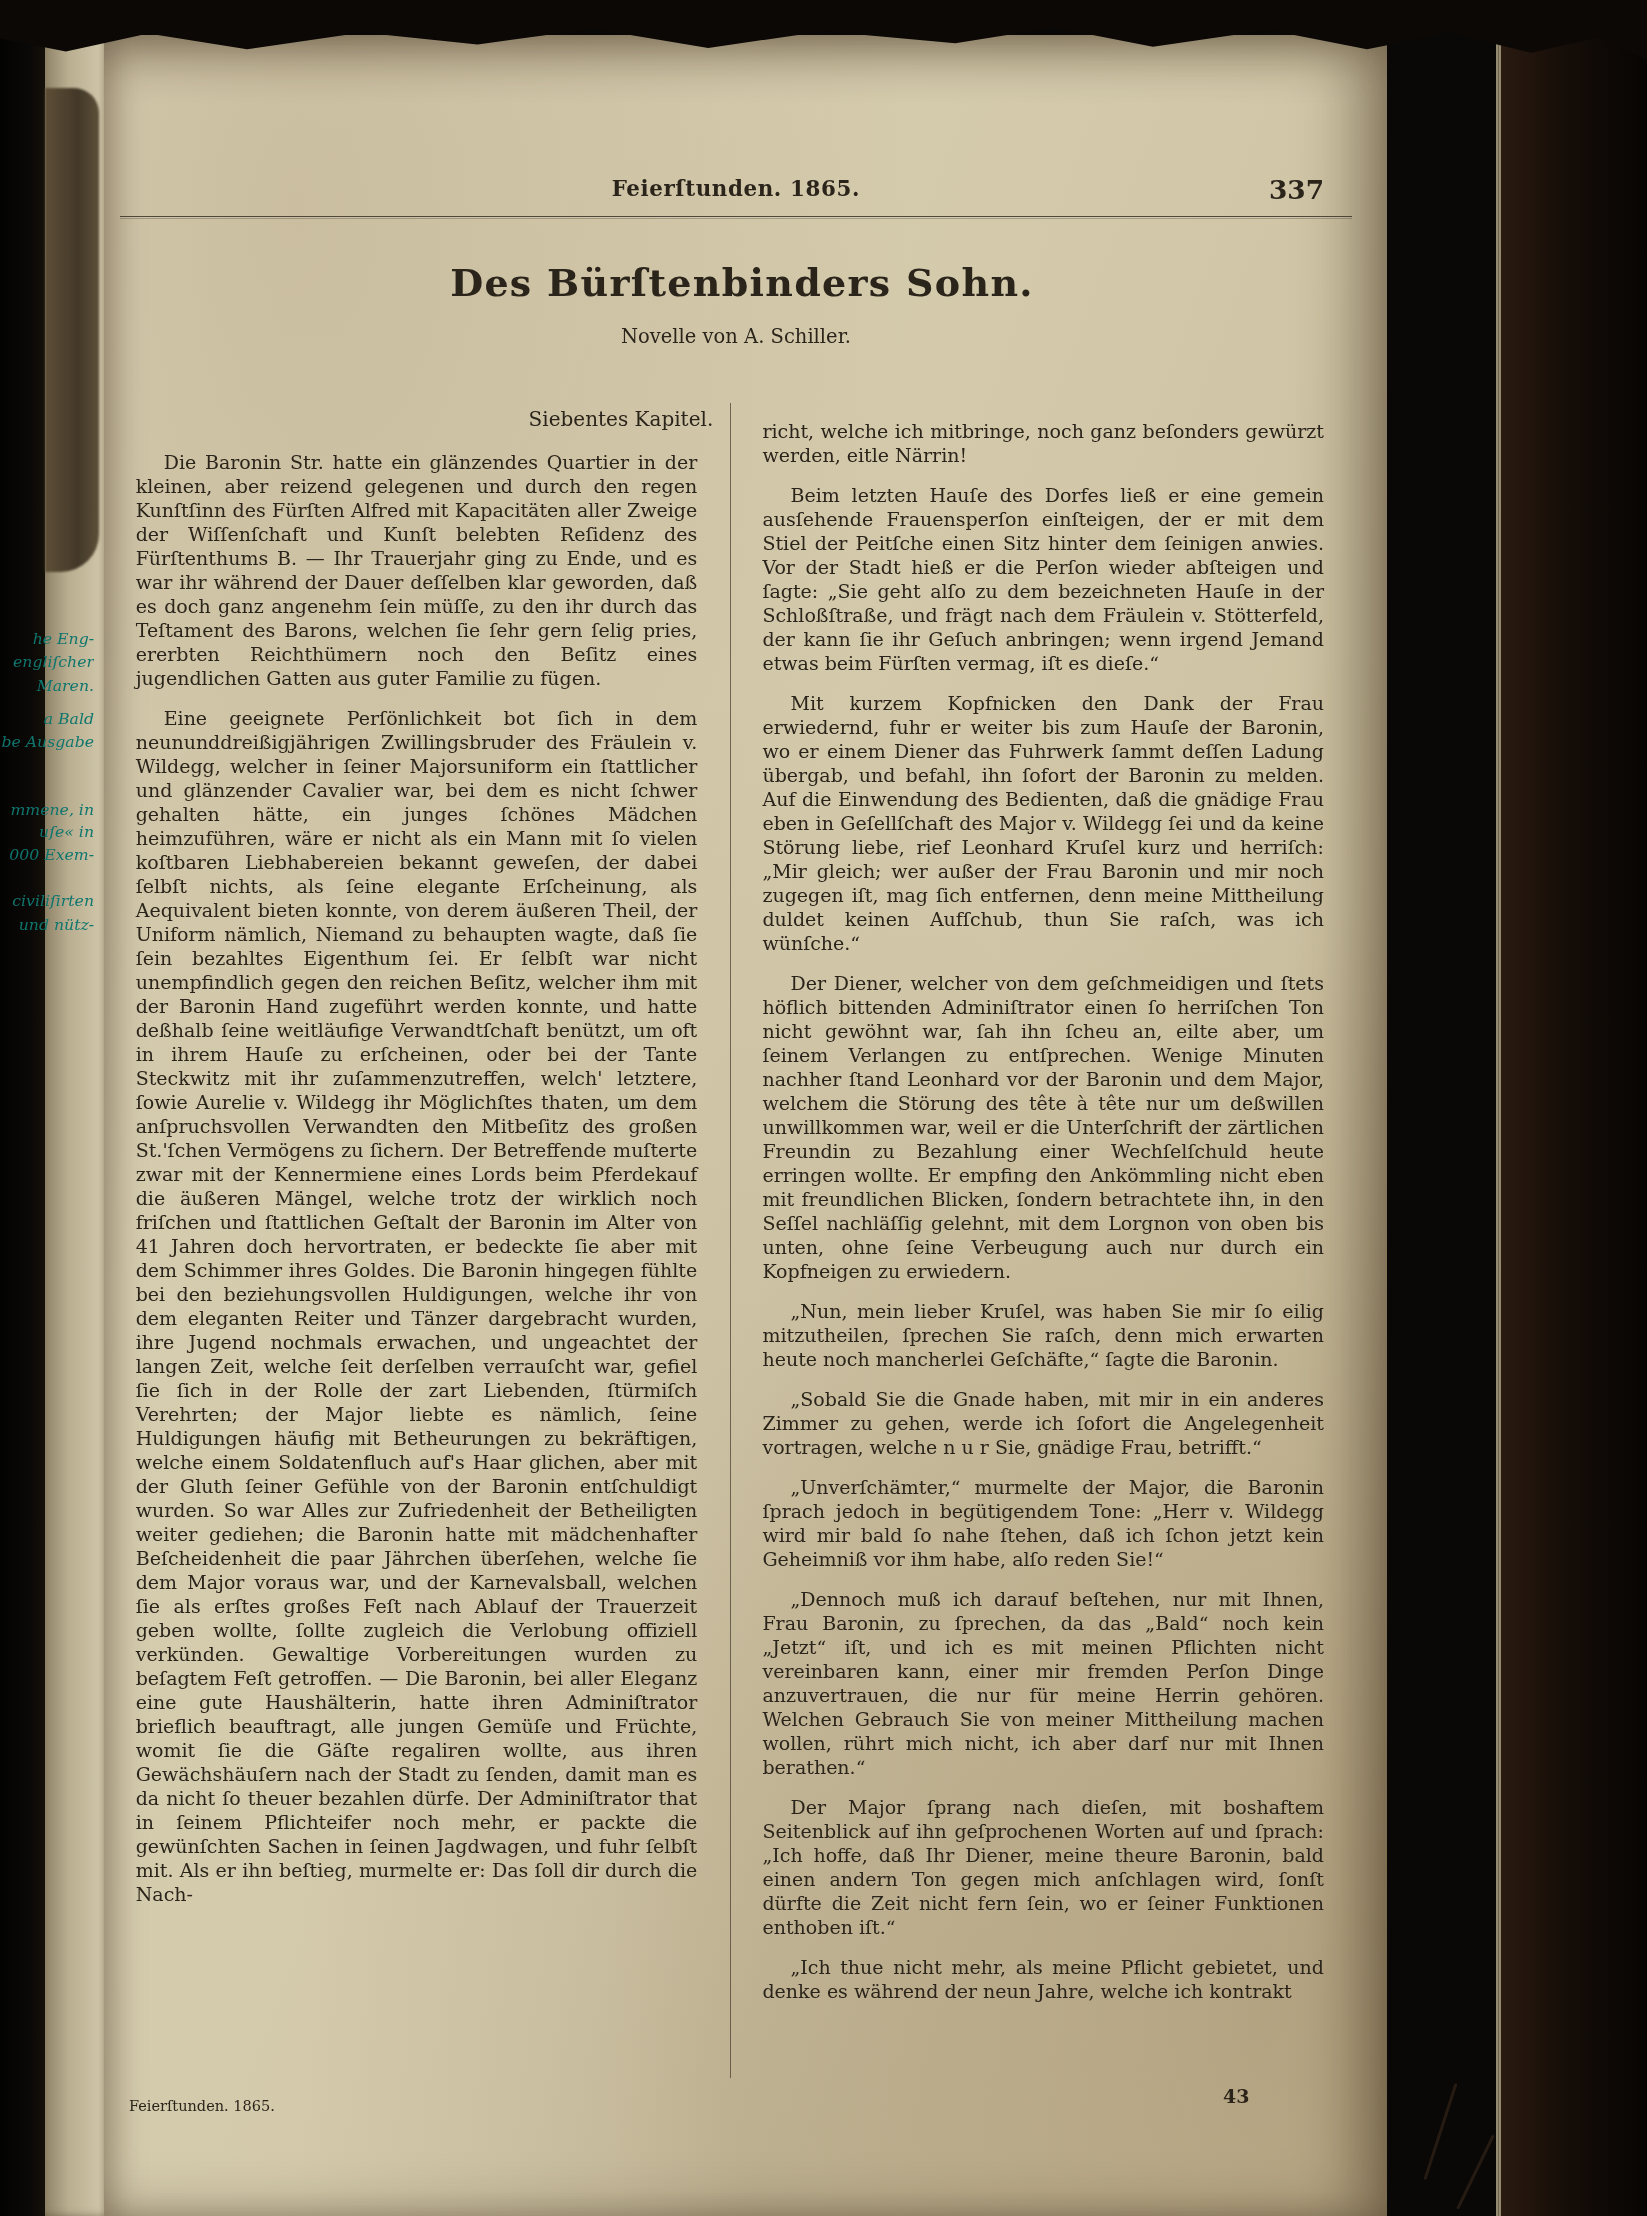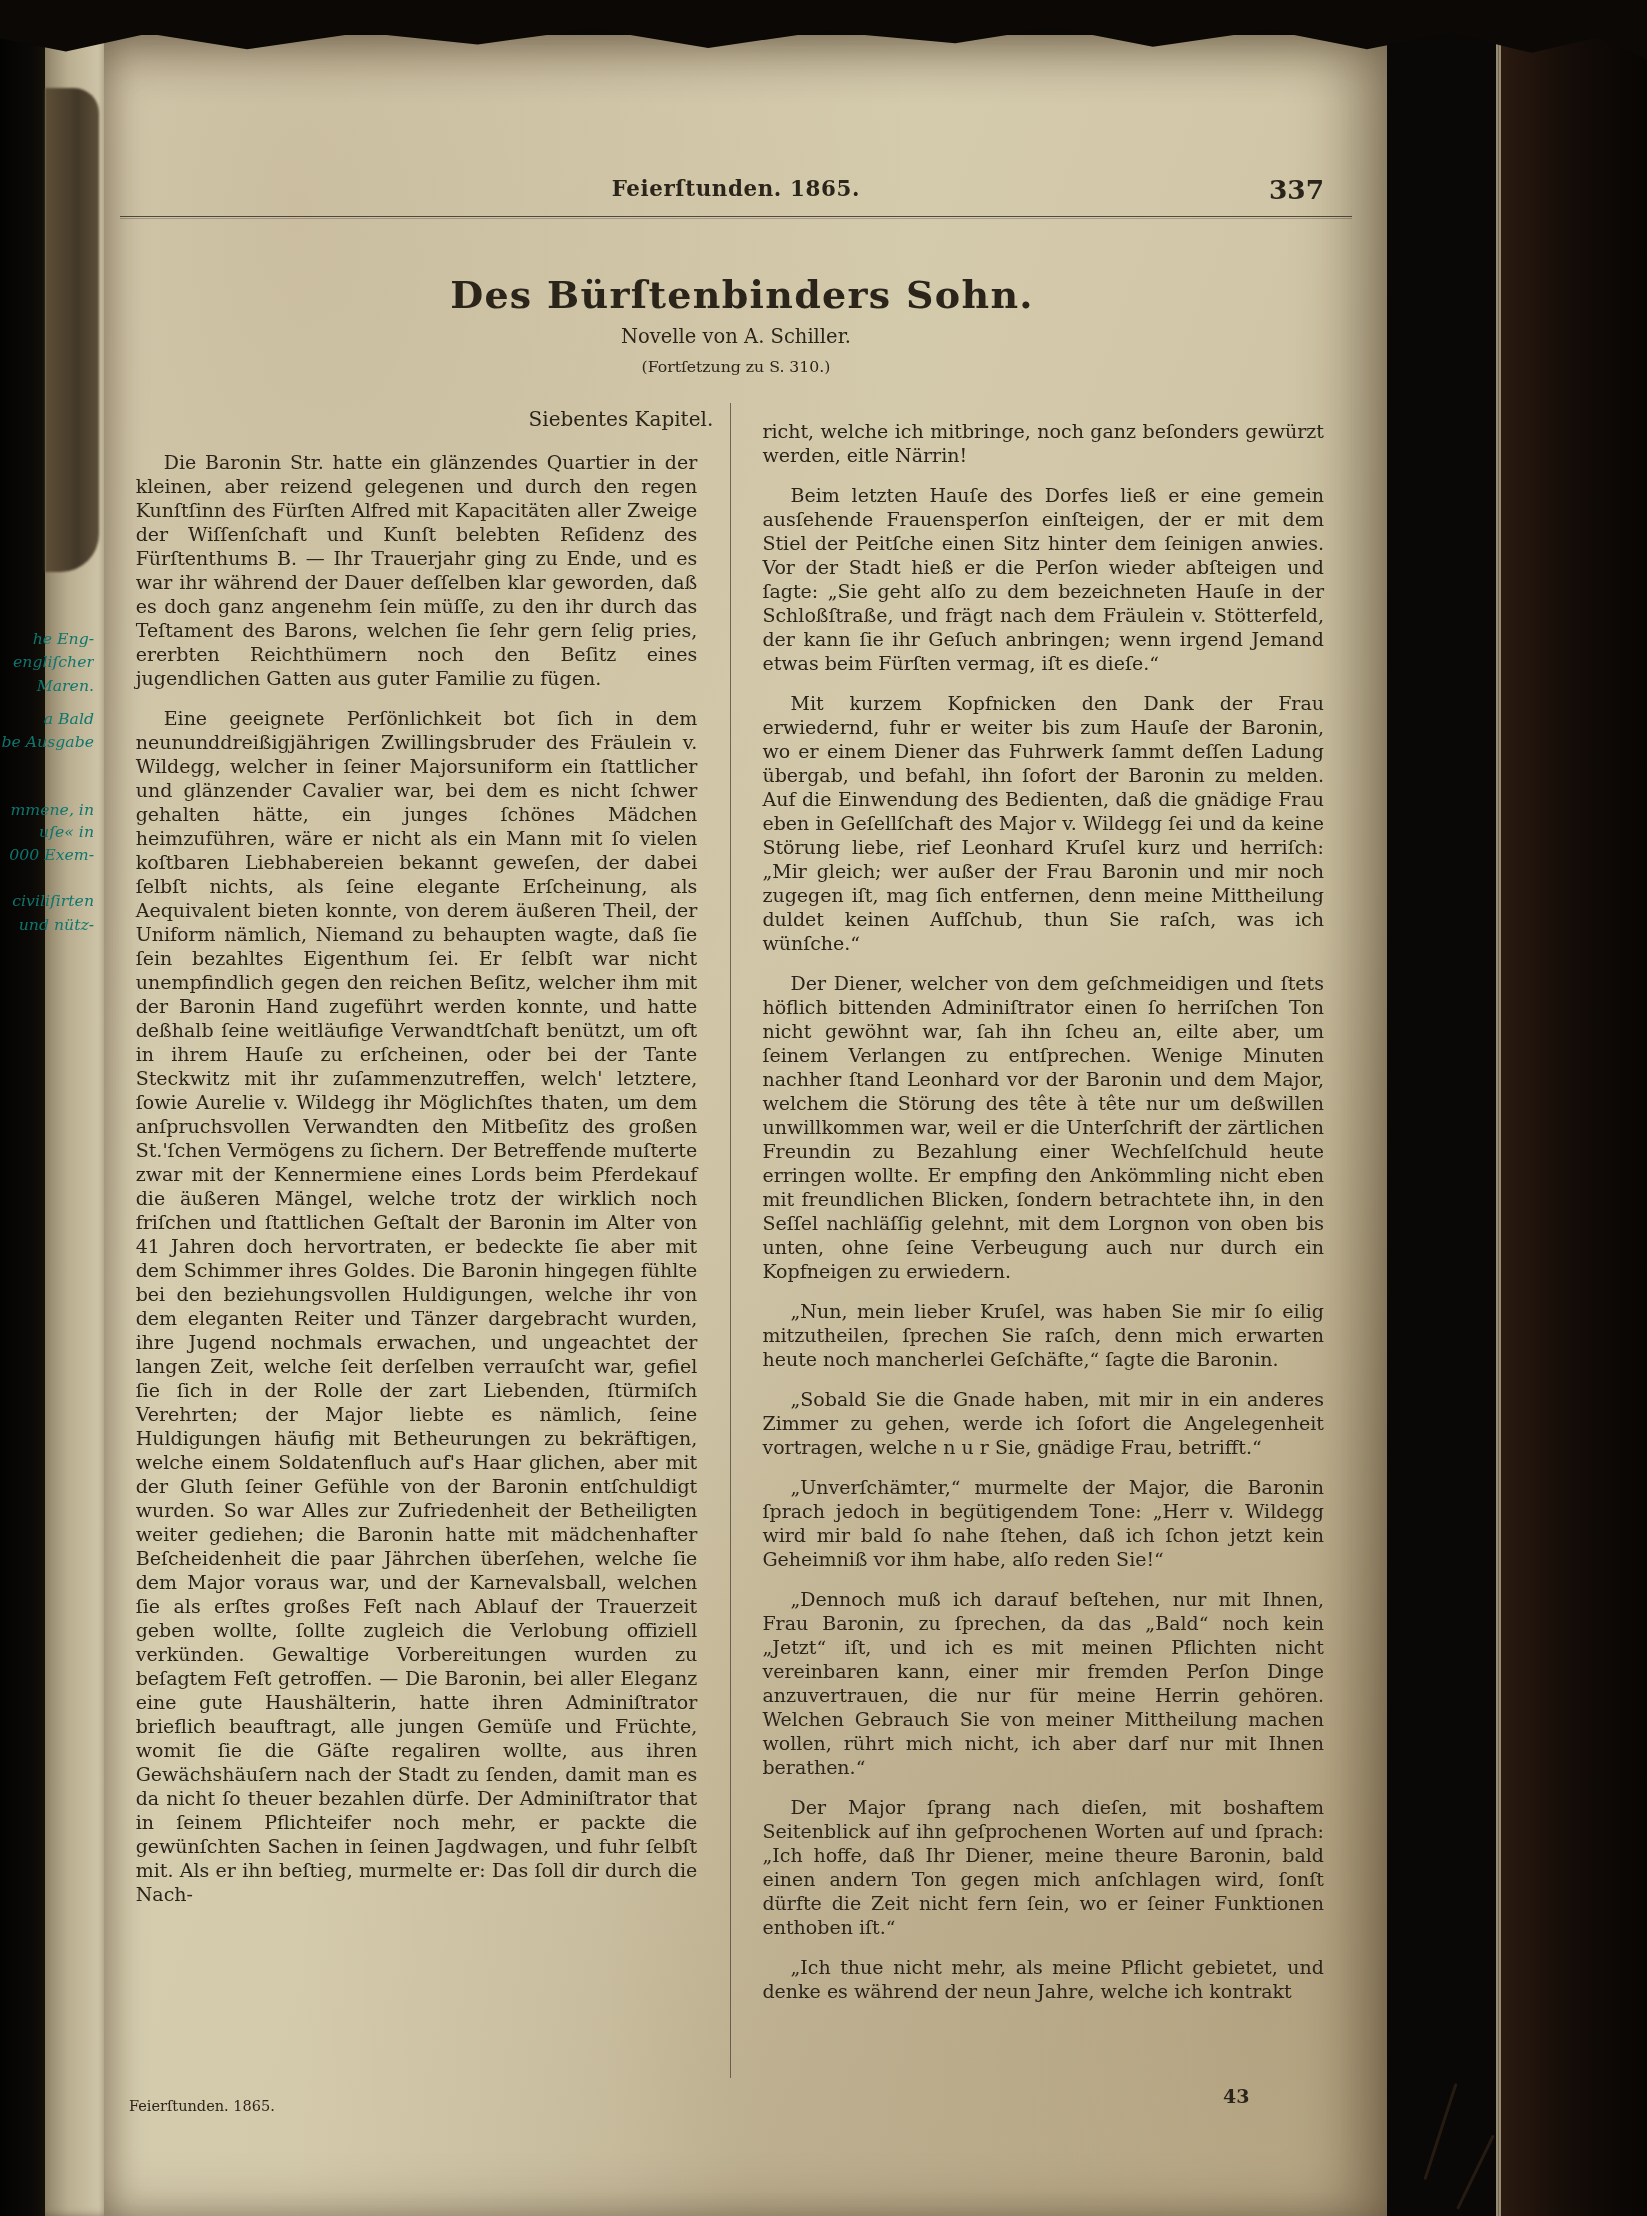--- a/index.html
+++ b/index.html
@@ -37,21 +37,21 @@
                inset 0 22px 44px rgba(45,28,12,.28),
                inset 11.3px 0 25px rgba(60,45,25,.18);
   }
   .page-header{position:absolute;top:141px;left:15.7px;right:35px;height:31px;}
   .journal{display:block;text-align:center;font-size:21.4px;font-weight:bold;letter-spacing:0.6px;}
   .pagenum{position:absolute;right:28px;top:-2.5px;font-size:26.4px;font-weight:bold;}
   .header-rule{position:absolute;top:181px;left:15.7px;right:35px;height:1.3px;
     background:#3a332a;opacity:.85;}
   .header-rule:after{content:"";position:absolute;left:0;right:0;top:1.9px;height:0.6px;
     background:#3a332a;opacity:.35;}
-  .article-title{position:absolute;top:221px;left:12px;right:19px;margin:16px;text-align:center;
+  .article-title{position:absolute;top:221px;left:12px;right:19px;margin:4px;text-align:center;
     font-size:38px;font-weight:bold;letter-spacing:1.3px;}
   .article-subtitle{position:absolute;top:286px;left:0;right:19px;margin:4px;text-align:center;
     font-size:19.5px;font-weight:normal;}
   .continuation{position:absolute;top:322px;left:0;right:19px;text-align:center;
     font-size:15.7px;}
   
   .columns{position:absolute;top:368px;left:15.7px;right:47px;height:1675px;
     display:flex;overflow:hidden;}
   .col{flex:1 1 0;overflow:hidden;font-size:19px;line-height:24px;text-align:justify;
     text-justify:inter-word;}
@@ -96,21 +96,20 @@
   <div class="paper">
 
     <div class="page-header">
       <span class="journal">Feierſtunden. 1865.</span>
       <span class="pagenum">337</span>
     </div>
     <div class="header-rule"></div>
 
     <h1 class="article-title">Des Bürſtenbinders Sohn.</h1>
     <h2 class="article-subtitle">Novelle von A. Schiller.</h2>
-    <div class="continuation">(Fortſetzung zu S. 310.)</div>
 
     <div class="columns">
       <div class="col">
         <h3 class="chapter-heading">Siebentes Kapitel.</h3>
         <p class="indent">Die Baronin Str. hatte ein glänzendes Quartier in der kleinen, aber reizend gelegenen und durch den regen Kunſtſinn des Fürſten Alfred mit Kapacitäten aller Zweige der Wiſſenſchaft und Kunſt belebten Reſidenz des Fürſtenthums B. — Ihr Trauerjahr ging zu Ende, und es war ihr während der Dauer deſſelben klar geworden, daß es doch ganz angenehm ſein müſſe, zu den ihr durch das Teſtament des Barons, welchen ſie ſehr gern ſelig pries, ererbten Reichthümern noch den Beſitz eines jugendlichen Gatten aus guter Familie zu fügen.</p>
         <p class="indent">Eine geeignete Perſönlichkeit bot ſich in dem neununddreißigjährigen Zwillingsbruder des Fräulein v. Wildegg, welcher in ſeiner Majorsuniform ein ſtattlicher und glänzender Cavalier war, bei dem es nicht ſchwer gehalten hätte, ein junges ſchönes Mädchen heimzuführen, wäre er nicht als ein Mann mit ſo vielen koſtbaren Liebhabereien bekannt geweſen, der dabei ſelbſt nichts, als ſeine elegante Erſcheinung, als Aequivalent bieten konnte, von derem äußeren Theil, der Uniform nämlich, Niemand zu behaupten wagte, daß ſie ſein bezahltes Eigenthum ſei. Er ſelbſt war nicht unempfindlich gegen den reichen Beſitz, welcher ihm mit der Baronin Hand zugeführt werden konnte, und hatte deßhalb ſeine weitläufige Verwandtſchaft benützt, um oft in ihrem Hauſe zu erſcheinen, oder bei der Tante Steckwitz mit ihr zuſammenzutreffen, welch' letztere, ſowie Aurelie v. Wildegg ihr Möglichſtes thaten, um dem anſpruchsvollen Verwandten den Mitbeſitz des großen St.'ſchen Vermögens zu ſichern. Der Betreffende muſterte zwar mit der Kennermiene eines Lords beim Pferdekauf die äußeren Mängel, welche trotz der wirklich noch friſchen und ſtattlichen Geſtalt der Baronin im Alter von 41 Jahren doch hervortraten, er bedeckte ſie aber mit dem Schimmer ihres Goldes. Die Baronin hingegen fühlte bei den beziehungsvollen Huldigungen, welche ihr von dem eleganten Reiter und Tänzer dargebracht wurden, ihre Jugend nochmals erwachen, und ungeachtet der langen Zeit, welche ſeit derſelben verrauſcht war, gefiel ſie ſich in der Rolle der zart Liebenden, ſtürmiſch Verehrten; der Major liebte es nämlich, ſeine Huldigungen häufig mit Betheurungen zu bekräftigen, welche einem Soldatenfluch auf's Haar glichen, aber mit der Gluth ſeiner Gefühle von der Baronin entſchuldigt wurden. So war Alles zur Zufriedenheit der Betheiligten weiter gediehen; die Baronin hatte mit mädchenhafter Beſcheidenheit die paar Jährchen überſehen, welche ſie dem Major voraus war, und der Karnevalsball, welchen ſie als erſtes großes Feſt nach Ablauf der Trauerzeit geben wollte, ſollte zugleich die Verlobung offiziell verkünden. Gewaltige Vorbereitungen wurden zu beſagtem Feſt getroffen. — Die Baronin, bei aller Eleganz eine gute Haushälterin, hatte ihren Adminiſtrator brieflich beauftragt, alle jungen Gemüſe und Früchte, womit ſie die Gäſte regaliren wollte, aus ihren Gewächshäuſern nach der Stadt zu ſenden, damit man es da nicht ſo theuer bezahlen dürfe. Der Adminiſtrator that in ſeinem Pflichteifer noch mehr, er packte die gewünſchten Sachen in ſeinen Jagdwagen, und fuhr ſelbſt mit. Als er ihn beſtieg, murmelte er: Das ſoll dir durch die Nach-</p>
       </div>
       <div class="col-rule"></div>
       <div class="col">
         <p>richt, welche ich mitbringe, noch ganz beſonders gewürzt werden, eitle Närrin!</p>

